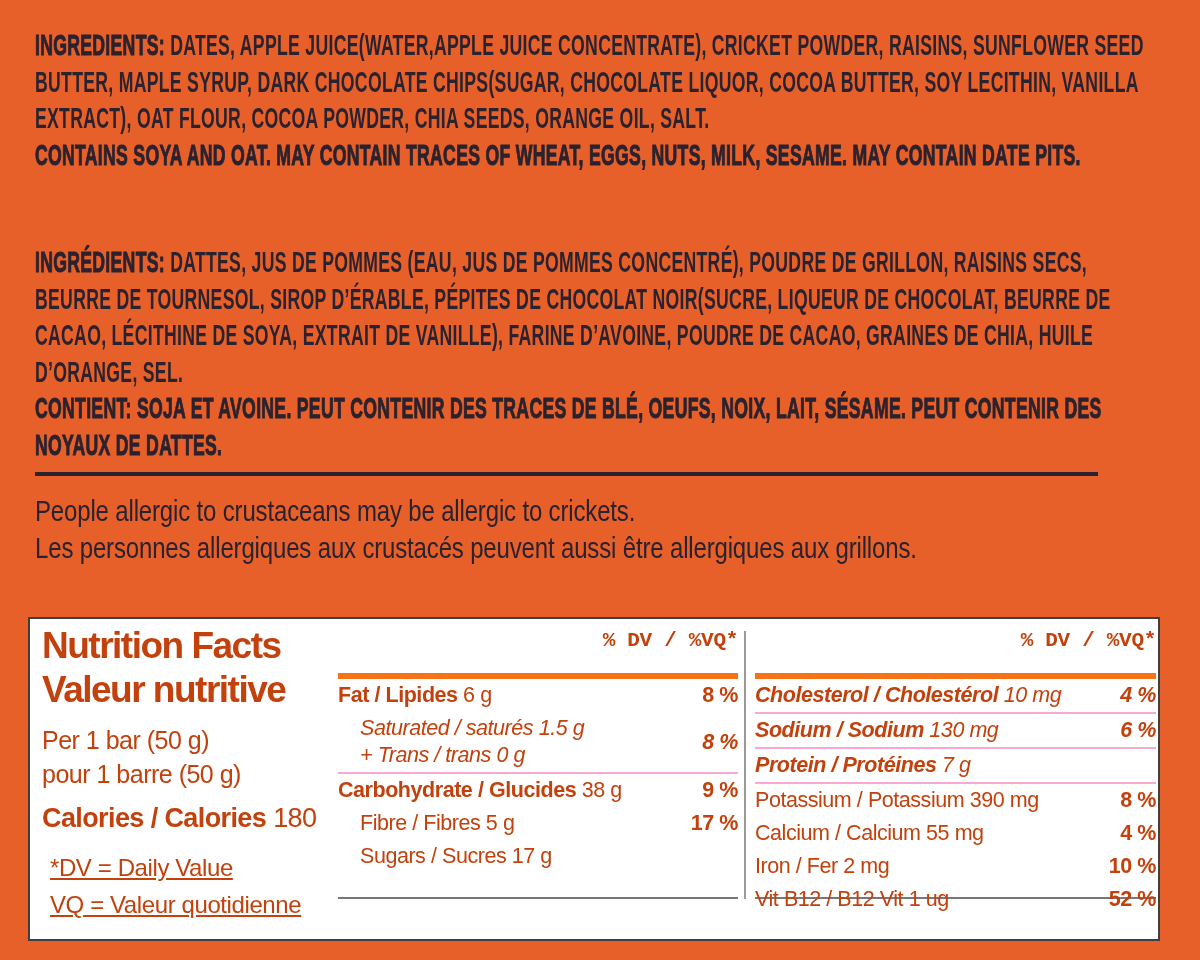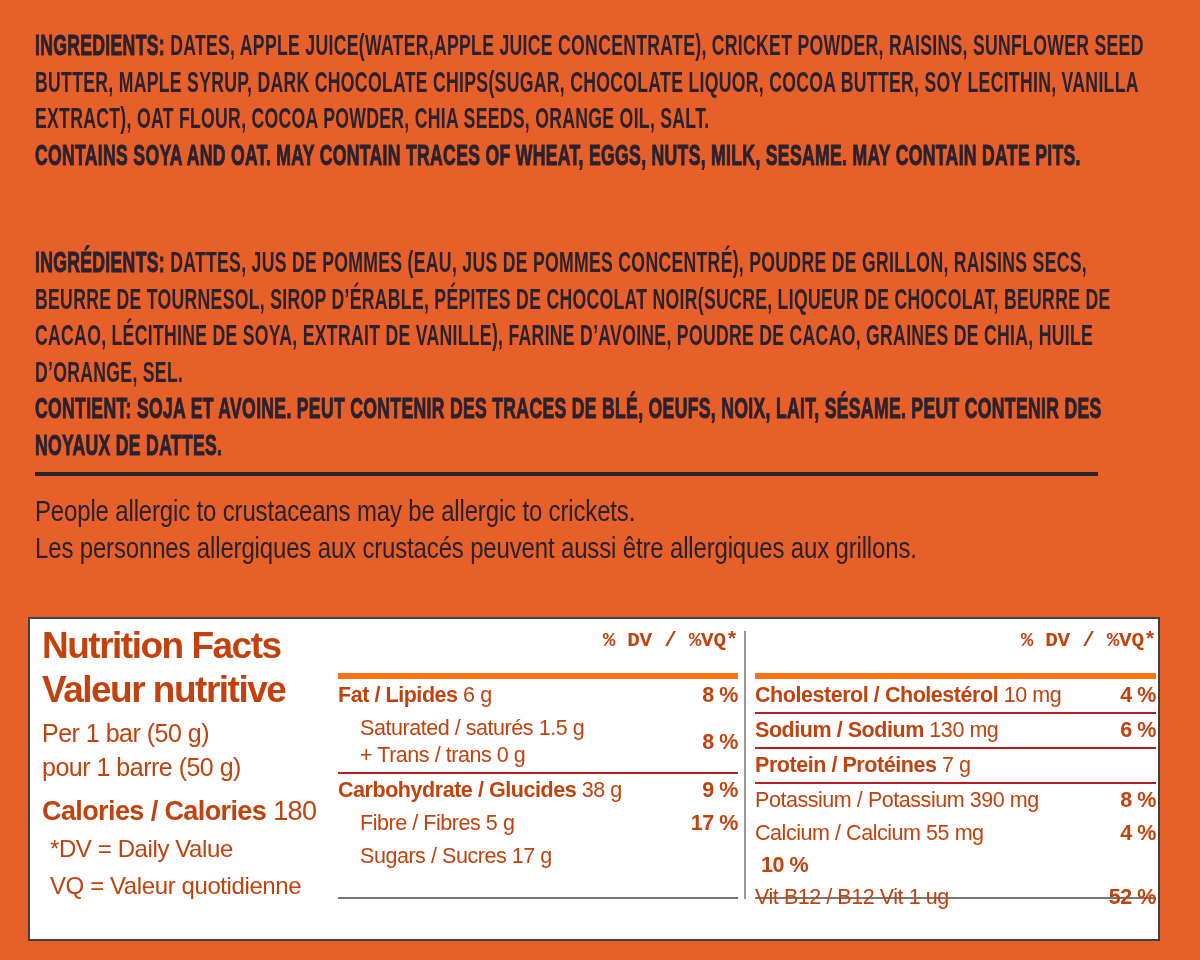--- a/index.html
+++ b/index.html
@@ -35,39 +35,39 @@
   }
   
   .panel {
     position:absolute; left:28px; top:617px;
     width:1132px; height:324px;
     background:#FFFFFF; border:2px solid #3F3F3F;
     color:#c2410c;
   }
   .col1 { position:absolute; left:12px; top:5px; width:292px; }
   .nf-title { font-size:37px; font-weight:bold; letter-spacing:-1.5px; line-height:44px; white-space:nowrap; }
-  .serving { margin-top:4px; font-size:25px; line-height:34px; letter-spacing:-0.5px; }
+  .serving { margin-top:11px; font-size:25px; line-height:34px; letter-spacing:-0.5px; }
   .calories { margin-top:12px; font-size:27px; letter-spacing:-0.6px; white-space:nowrap; }
-  .legend { margin-top:3px; font-size:24px; line-height:37px; letter-spacing:-0.4px; padding-left:8px; }
+  .legend { margin-top:15px; font-size:24px; line-height:37px; letter-spacing:-0.4px; padding-left:8px;text-decoration:underline; }
   .col2 { position:absolute; left:308px; top:10px; width:400px; height:270px; border-bottom:2px solid #777; }
   .col3 { position:absolute; left:725px; top:10px; width:401px; height:270px; border-bottom:2px solid #777; }
   .colhead {
     font-size:21px; font-weight:bold; text-align:right;
     padding-bottom:21px; border-bottom:6px solid #f97316; letter-spacing:-0.3px;font-family:Liberation Mono, monospace;
   }
   .nrow {
     display:flex; align-items:center;
     padding:3px 0; font-size:21.5px; letter-spacing:-0.45px;
   }
   .nnames { flex:1; min-width:0; }
   .nline { line-height:27px; white-space:nowrap; }
   .indent .nline { padding-left:22px; }
   .bold { font-weight:bold; }
   .dv { font-weight:bold; white-space:nowrap; padding-left:6px; }
-  .rule-after { border-bottom:2px solid #b91c1c; }
+  .rule-after { border-bottom:2px solid #f9a8d4;font-style:italic; }
   .vdivider { position:absolute; left:714px; top:12px; width:2px; height:268px; background:#999; }
   .footnote {
     position:absolute; left:8px; right:8px; top:288px;
     font-size:22px; letter-spacing:-0.2px; white-space:nowrap;
   }
 </style>
 </head>
 <body>
 
 <div>
@@ -171,20 +171,23 @@
             </div>
             <span class="dv">8 %</span>
           </div>
           <div class="nrow">
             <div class="nnames">
               <div class="nline"><span>Calcium / Calcium</span><span> 55 mg</span></div>
             </div>
             <span class="dv">4 %</span>
           </div>
           <div class="nrow">
+            <div class="nnames">
+              <div class="nline"><span>Iron / Fer</span><span> 2 mg</span></div>
+            </div>
             <span class="dv">10 %</span>
           </div>
           <div class="nrow">
             <div class="nnames">
               <div class="nline"><span>Vit B12 / B12 Vit</span><span> 1 ug</span></div>
             </div>
             <span class="dv">52 %</span>
           </div>
         </div>
     </div>

